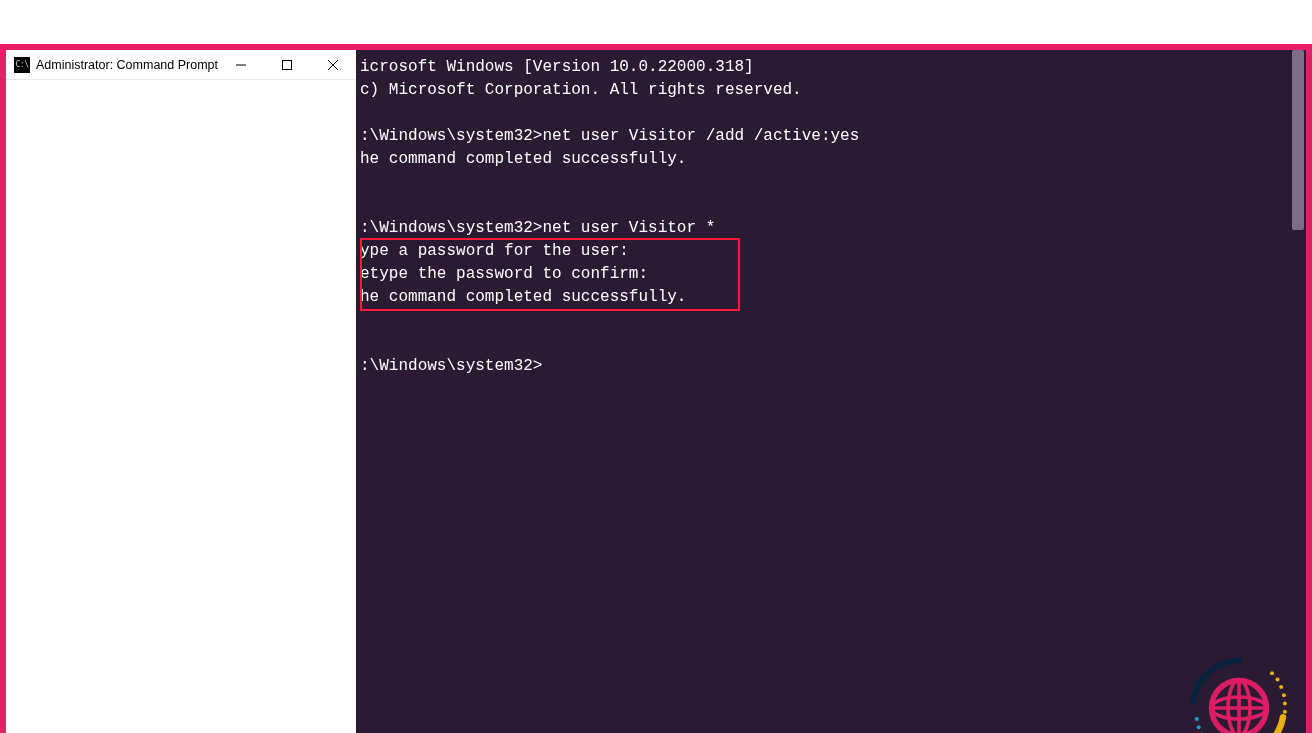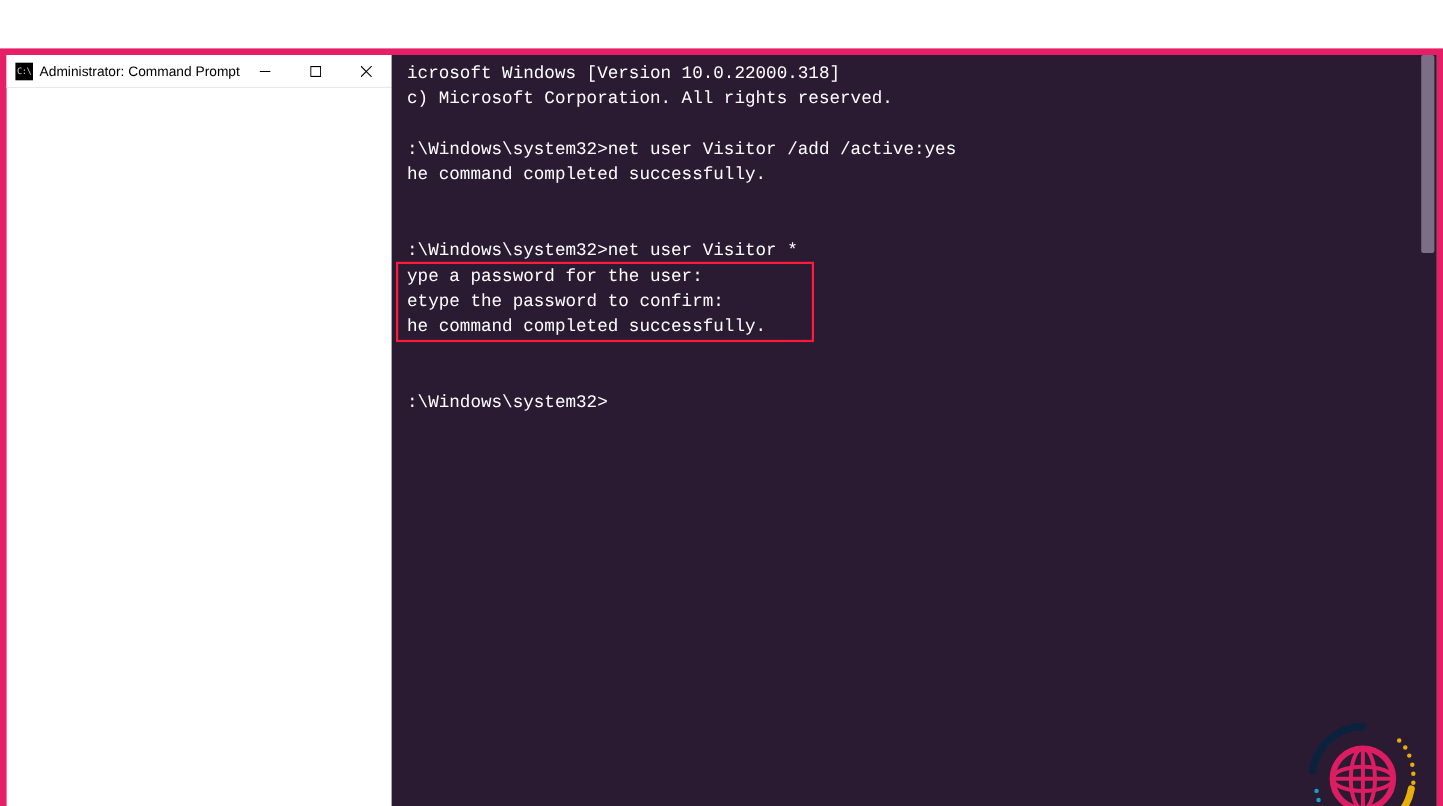--- a/index.html
+++ b/index.html
@@ -64,21 +64,21 @@
     background:#7b6e85;
     border-radius:2px;
   }
   .term {
     position:absolute; left:0; right:16px; top:0; bottom:0;
     padding:6px 0 0 0;
     color:#ffffff;
     font:16px/23px Consolas,"Courier New",monospace;
     white-space:pre;
   }
-  .term .line { padding-left:14px; }
+  .term .line { padding-left:4px; }
   .highlight-box {
     position:absolute;
     border:2px solid #ff1a3c;
     pointer-events:none;
   }
   
   .wm {
     position:absolute;
     right:12px; bottom:8px;
     width:110px; height:110px;

